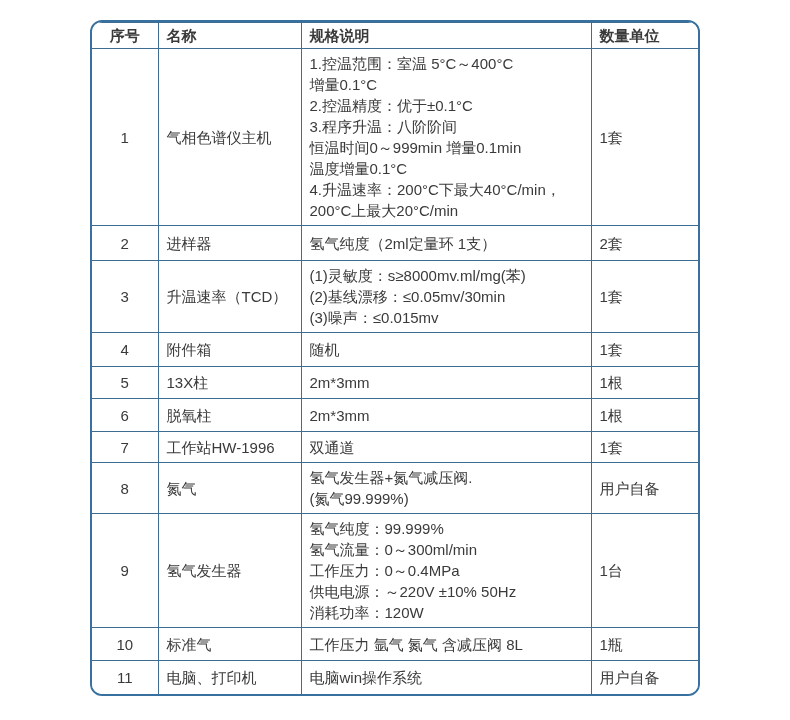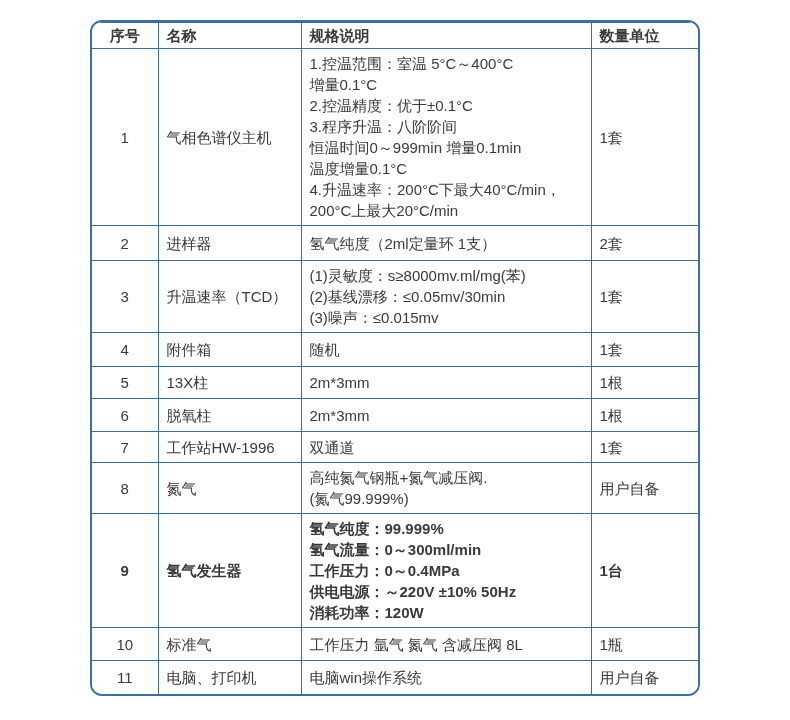--- a/index.html
+++ b/index.html
@@ -71,21 +71,21 @@
   .spec-table thead th.col-no, .spec-table td.cell-no { text-align: center; }
   .cell-spec { white-space: pre-line; }
   .spec-table tbody tr.r0 td { height: 167px; margin-top: 40px; }
   .spec-table tbody tr.r1 td { height: 35px; }
   .spec-table tbody tr.r2 td { height: 70px; }
   .spec-table tbody tr.r3 td { height: 34px; }
   .spec-table tbody tr.r4 td { height: 32px; }
   .spec-table tbody tr.r5 td { height: 33px; }
   .spec-table tbody tr.r6 td { height: 31px; }
   .spec-table tbody tr.r7 td { height: 49px; }
-  .spec-table tbody tr.r8 td { height: 104px; font-weight: bold; }
+  .spec-table tbody tr.r8 td { height: 104px; }
   .spec-table tbody tr.r9 td { height: 33px; }
   .spec-table tbody tr.r10 td { height: 33px; }
 </style>
 </head>
 <body>
 
 <div class="card">
 
 
   <table class="spec-table">
@@ -151,21 +151,21 @@
       </tr>
       <tr class="r6">
         <td class="cell-no">7</td>
         <td class="cell-name">工作站HW-1996</td>
         <td class="cell-spec">双通道</td>
         <td class="cell-qty">1套</td>
       </tr>
       <tr class="r7">
         <td class="cell-no">8</td>
         <td class="cell-name">氮气</td>
-        <td class="cell-spec">高纯氮气钢瓶+氮气减压阀.
+        <td class="cell-spec">氢气发生器+氮气减压阀.
 (氮气99.999%)</td>
         <td class="cell-qty">用户自备</td>
       </tr>
       <tr class="r8">
         <td class="cell-no">9</td>
         <td class="cell-name">氢气发生器</td>
         <td class="cell-spec">氢气纯度：99.999%
 氢气流量：0～300ml/min
 工作压力：0～0.4MPa
 供电电源：～220V ±10% 50Hz

